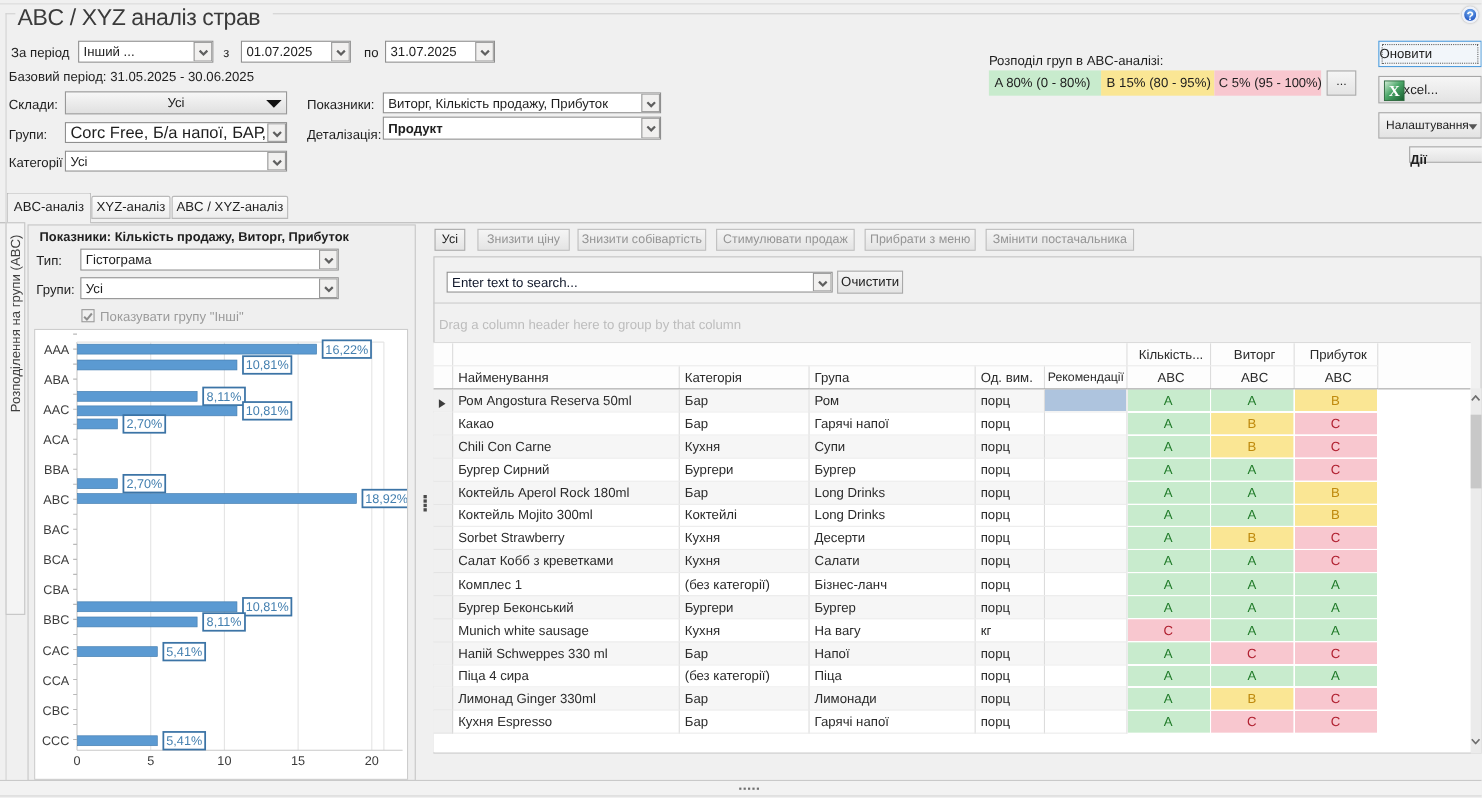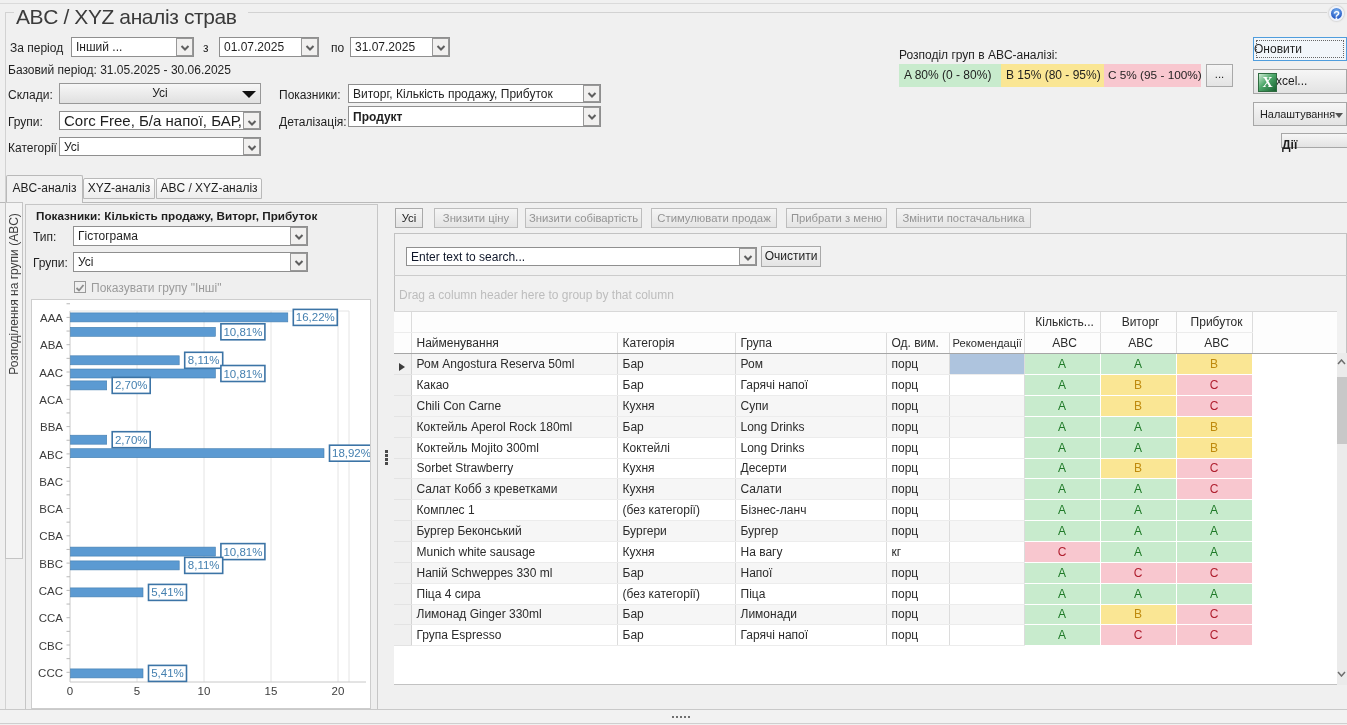--- a/index.html
+++ b/index.html
@@ -303,20 +303,32 @@
           <td>Chili Con Carne</td>
           <td>Кухня</td>
           <td>Супи</td>
           <td>порц</td>
           <td></td>
           <td class="gA">A</td>
           <td class="gB">B</td>
           <td class="gC">C</td>
           <td class="fill"></td>
         </tr>
+<tr class="even">
+          <td class="mk"></td>
+          <td>Бургер Сирний</td>
+          <td>Бургери</td>
+          <td>Бургер</td>
+          <td>порц</td>
+          <td></td>
+          <td class="gA">A</td>
+          <td class="gA">A</td>
+          <td class="gC">C</td>
+          <td class="fill"></td>
+        </tr>
 <tr class="odd">
           <td class="mk"></td>
           <td>Коктейль Aperol Rock 180ml</td>
           <td>Бар</td>
           <td>Long Drinks</td>
           <td>порц</td>
           <td></td>
           <td class="gA">A</td>
           <td class="gA">A</td>
           <td class="gB">B</td>
@@ -425,21 +437,21 @@
           <td>Лимонади</td>
           <td>порц</td>
           <td></td>
           <td class="gA">A</td>
           <td class="gB">B</td>
           <td class="gC">C</td>
           <td class="fill"></td>
         </tr>
 <tr class="even">
           <td class="mk"></td>
-          <td>Група Espresso</td>
+          <td>Кухня Espresso</td>
           <td>Бар</td>
           <td>Гарячі напої</td>
           <td>порц</td>
           <td></td>
           <td class="gA">A</td>
           <td class="gC">C</td>
           <td class="gC">C</td>
           <td class="fill"></td>
         </tr>
 </tbody>

